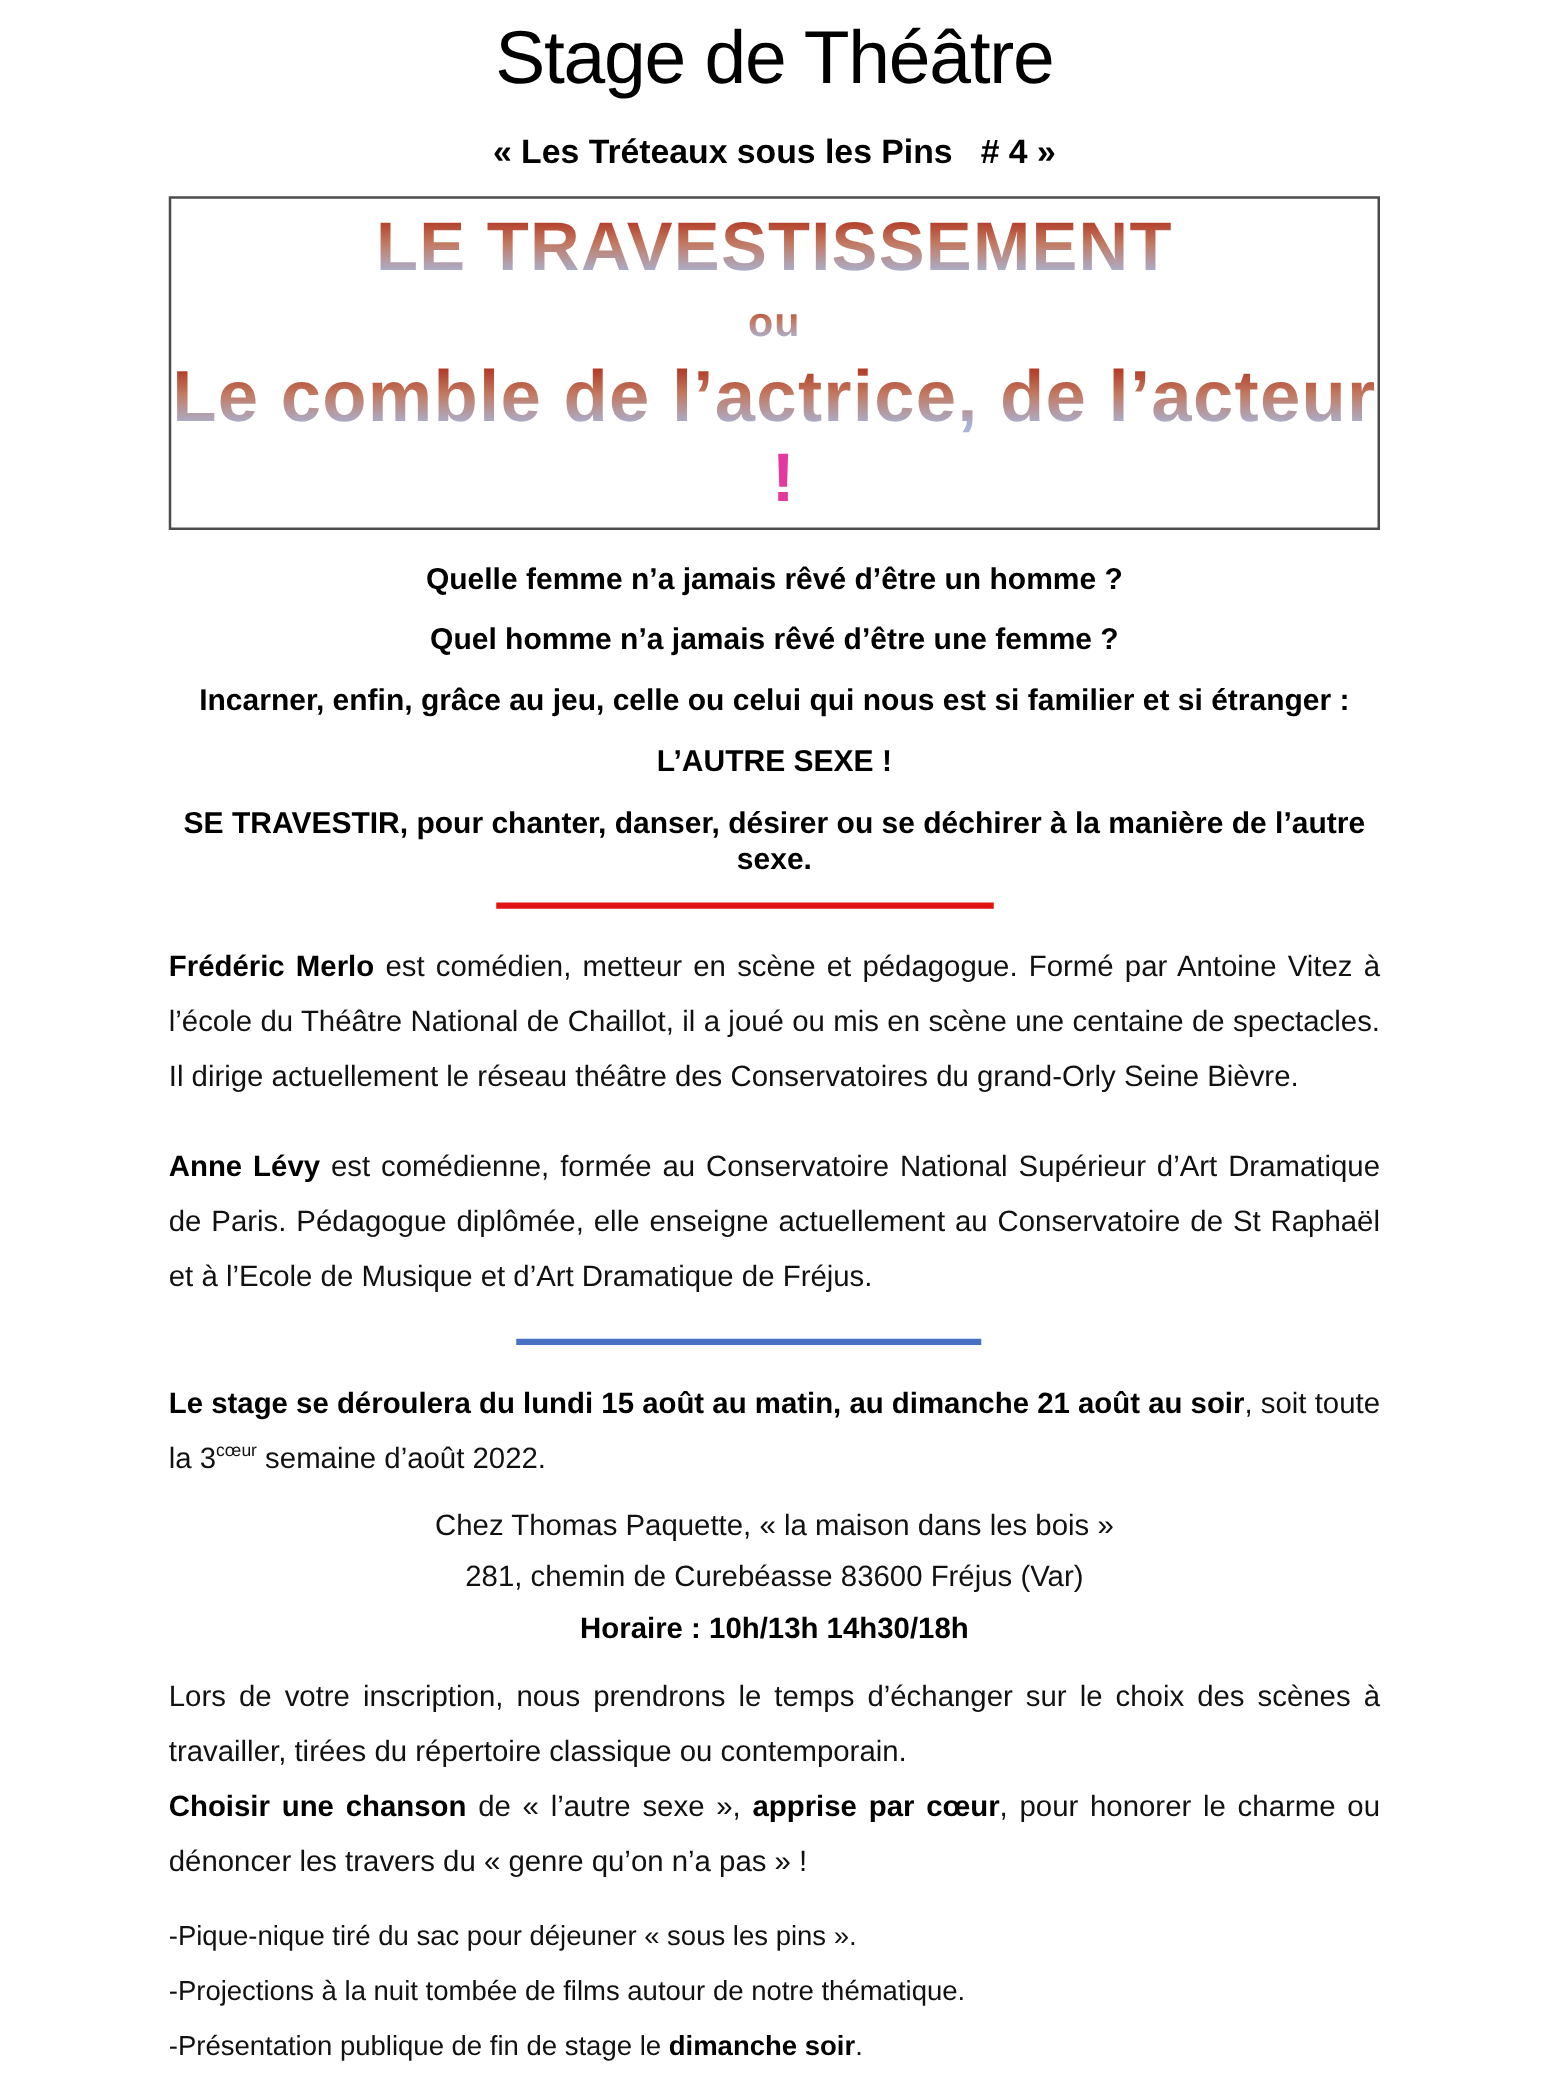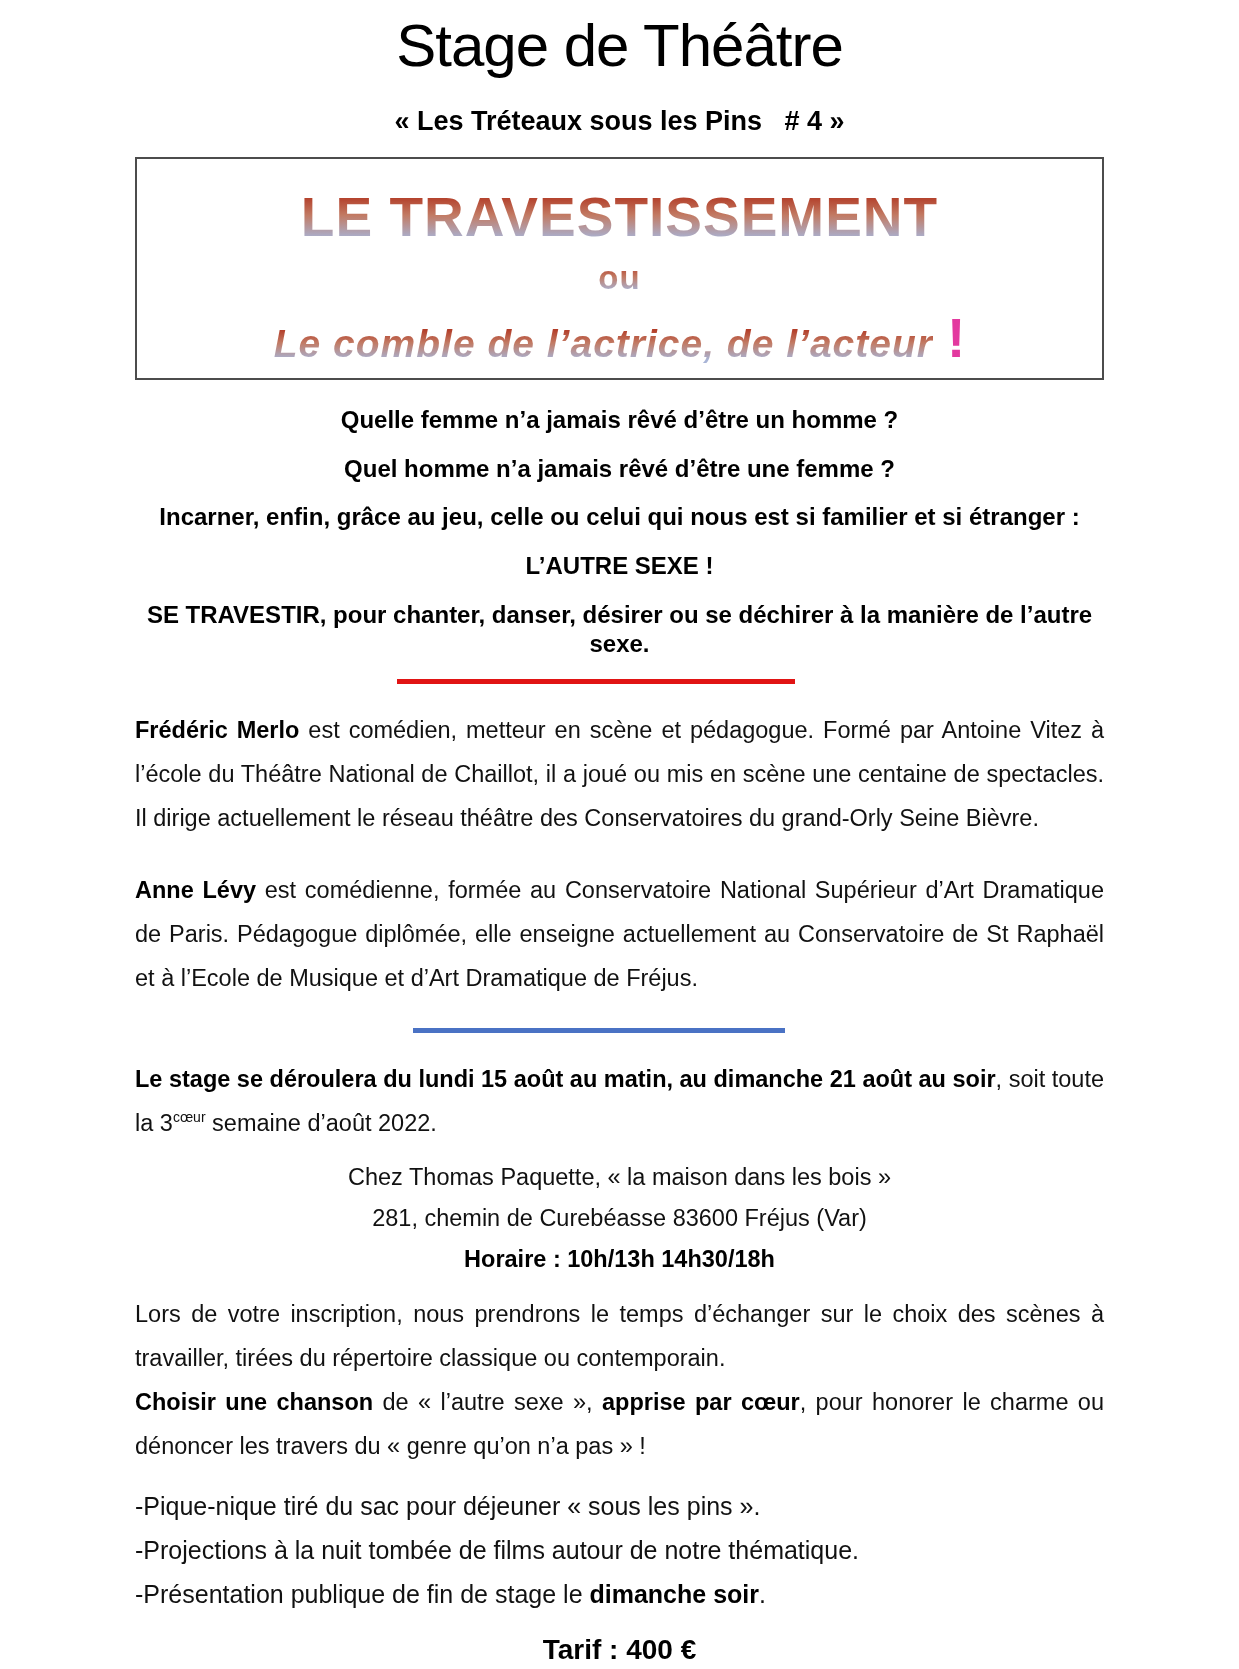--- a/index.html
+++ b/index.html
@@ -14,35 +14,35 @@
     text-align:center;font-size:60px;font-weight:400;color:#000;
     margin:10px 0 0;line-height:1.2;letter-spacing:-1px;
   }
   .doc-subtitle{
     text-align:center;font-size:27px;font-weight:700;color:#000;
     margin:24px 0 0;white-space:pre-wrap;
   }
 
   .banner-box{
     margin-top:20px;border:2px solid #4c4c4c;text-align:center;
-    padding:28px 0 8px;background:#fff;
+    padding:8px 0 8px;background:#fff;
   }
   .grad{
     font-weight:800;color:#b4573f;letter-spacing:1px;
     display:inline-block;
   }
   @supports ((-webkit-background-clip: text) or (background-clip: text)){
     .grad{
       background-image:linear-gradient(to bottom,#b23a25 14%,#c27a63 46%,#a8b4d6 86%);
       -webkit-background-clip:text;background-clip:text;color:transparent;
     }
   }
   .banner-l1{font-size:55px;line-height:1.1;}
   .banner-l2{font-size:33px;line-height:1.1;margin:12px 0 10px;}
-  .banner-l3{font-size:39px;line-height:1.1;font-style:italic;}
+  .banner-l3{font-size:58px;line-height:1.1;}
   .banner-exclaim{
     display:inline-block;font-size:55px;font-weight:800;color:#e3399f;
     margin-left:14px;vertical-align:baseline;
   }
 
   .intro{margin-top:26px;}
   .intro p{
     text-align:center;font-weight:700;font-size:24px;color:#000;
     margin:0 0 20px;line-height:1.2;
   }
@@ -63,21 +63,21 @@
   .para.tight{margin:0;}
   b{font-weight:700;color:#000;text-align:right;}
   sup{font-size:14px;line-height:0;}
 
   .centered-line{
     text-align:center;font-size:23.5px;color:#111;margin:0;line-height:41px;
   }
   .centered-line.bold{font-weight:700;color:#000;}
 
   .list-block{margin-top:16px;}
-  .list-block p{margin:0;font-size:25px;line-height:44px;color:#111;}
+  .list-block p{margin:0;font-size:22px;line-height:44px;color:#111;}
 
   .tarif{
     text-align:center;font-size:28px;font-weight:700;color:#000;
     margin:18px 0 16px;
   }
 </style>
 </head>
 <body>
 
 <div class="content">

